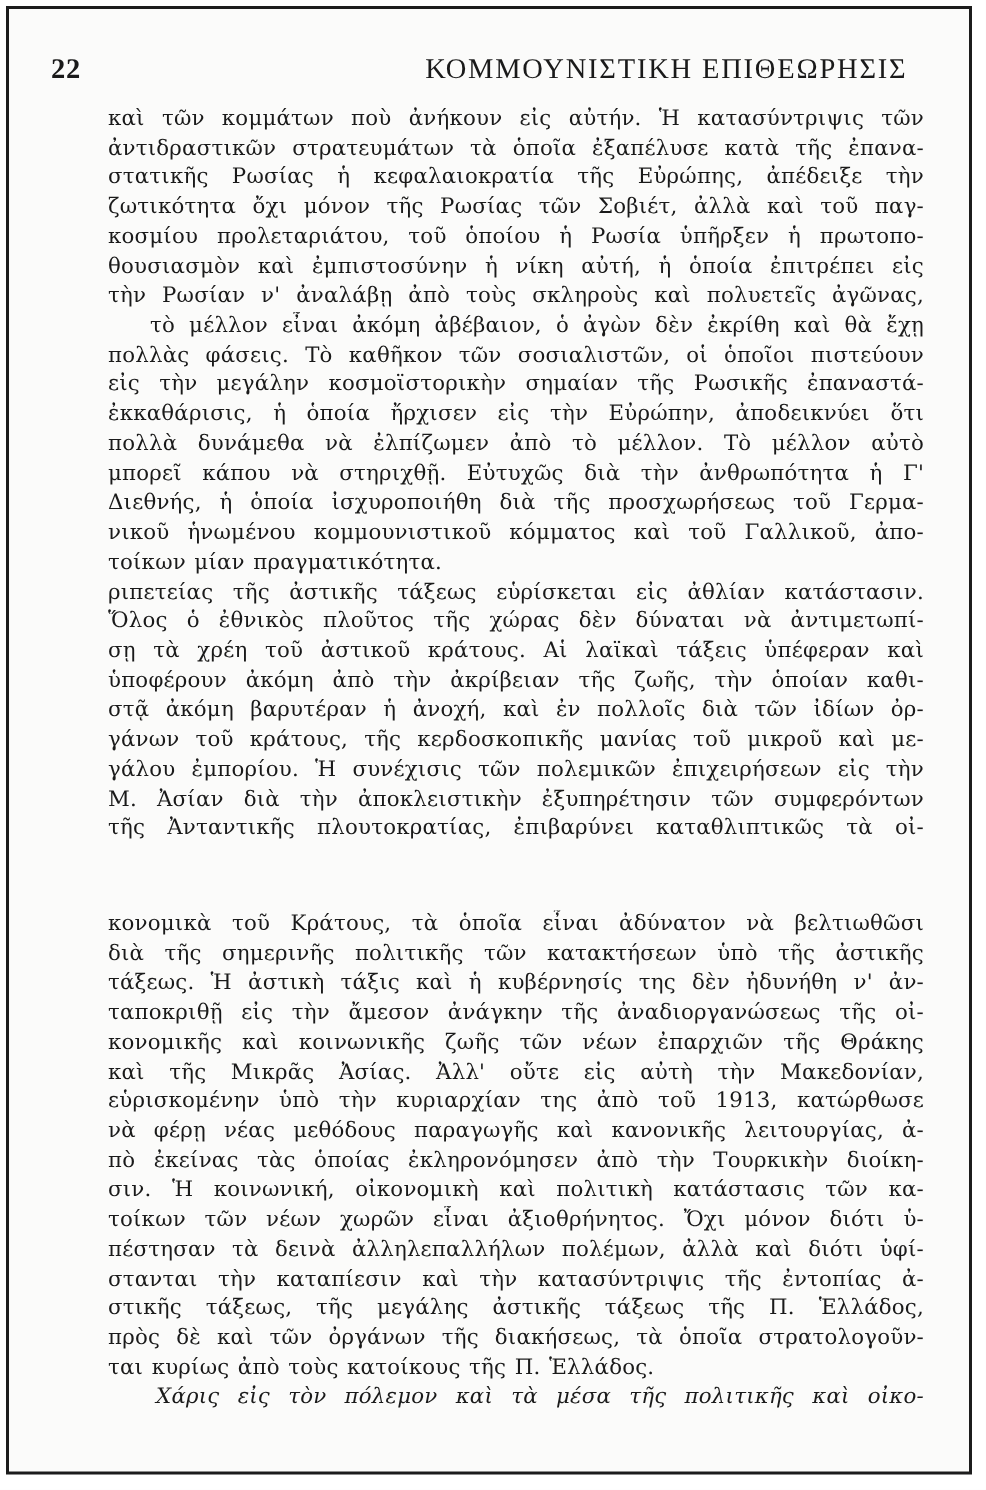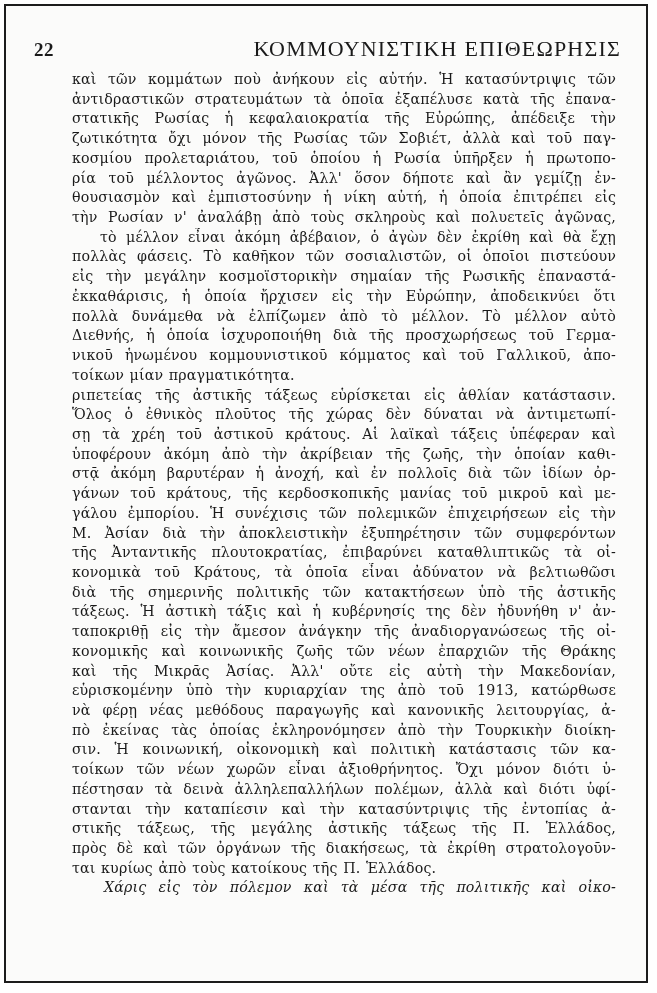--- a/index.html
+++ b/index.html
@@ -21,35 +21,35 @@
     top: 4px;
     width: 640px;
     height: 975px;
     border: 2.5px solid #1c1c1c;
     background: #fbfbfa;
     box-sizing: content-box;
   }
   .running-head {
     position: absolute;
     left: 34px;
-    right: 36px;
+    right: 52px;
     top: 36px;
     height: 24px;
     display: flex;
     justify-content: space-between;
     align-items: baseline;
     font-family: "Liberation Serif", "DejaVu Serif", serif;
   }
   .page-number {
     font-size: 19px;
     font-weight: bold;
     letter-spacing: 0.5px;
   }
   .journal-title {
-    font-size: 22px;
+    font-size: 19px;
     letter-spacing: 1.2px;
   }
   .text-block {
     position: absolute;
     left: 72px;
     top: 70px;
     width: 544px;
   }
   .line {
     display: block;
@@ -78,50 +78,50 @@
   <span class="page-number">22</span>
   <span class="journal-title">ΚΟΜΜΟΥΝΙΣΤΙΚΗ ΕΠΙΘΕΩΡΗΣΙΣ</span>
 </div>
 
 <div class="text-block" id="text-block">
     <span class="line" style="white-space: nowrap; overflow: hidden;">καὶ τῶν κομμάτων ποὺ ἀνήκουν εἰς αὐτήν. Ἡ κατασύντριψις τῶν</span>
     <span class="line" style="white-space: nowrap; overflow: hidden;">ἀντιδραστικῶν στρατευμάτων τὰ ὁποῖα ἐξαπέλυσε κατὰ τῆς ἐπανα-</span>
     <span class="line" style="white-space: nowrap; overflow: hidden;">στατικῆς Ρωσίας ἡ κεφαλαιοκρατία τῆς Εὐρώπης, ἀπέδειξε τὴν</span>
     <span class="line" style="white-space: nowrap; overflow: hidden;">ζωτικότητα ὄχι μόνον τῆς Ρωσίας τῶν Σοβιέτ, ἀλλὰ καὶ τοῦ παγ-</span>
     <span class="line" style="white-space: nowrap; overflow: hidden;">κοσμίου προλεταριάτου, τοῦ ὁποίου ἡ Ρωσία ὑπῆρξεν ἡ πρωτοπο-</span>
-    <span class="line" style="white-space: nowrap; overflow: hidden;">ρία τοῦ μέλλοντος ἀγῶνος. Ἀλλ' ὅσον δήποτε καὶ ἂν γεμίζῃ ἐν-</span>
     <span class="line" style="white-space: nowrap; overflow: hidden;">θουσιασμὸν καὶ ἐμπιστοσύνην ἡ νίκη αὐτή, ἡ ὁποία ἐπιτρέπει εἰς</span>
     <span class="line" style="white-space: nowrap; overflow: hidden;">τὴν Ρωσίαν ν' ἀναλάβῃ ἀπὸ τοὺς σκληροὺς καὶ πολυετεῖς ἀγῶνας,</span>
     <span class="line" style="white-space: nowrap; overflow: hidden; margin-left: 28px;">τὸ μέλλον εἶναι ἀκόμη ἀβέβαιον, ὁ ἀγὼν δὲν ἐκρίθη καὶ θὰ ἔχῃ</span>
     <span class="line" style="white-space: nowrap; overflow: hidden;">πολλὰς φάσεις. Τὸ καθῆκον τῶν σοσιαλιστῶν, οἱ ὁποῖοι πιστεύουν</span>
     <span class="line" style="white-space: nowrap; overflow: hidden;">εἰς τὴν μεγάλην κοσμοϊστορικὴν σημαίαν τῆς Ρωσικῆς ἐπαναστά-</span>
     <span class="line" style="white-space: nowrap; overflow: hidden;">ἐκκαθάρισις, ἡ ὁποία ἤρχισεν εἰς τὴν Εὐρώπην, ἀποδεικνύει ὅτι</span>
     <span class="line" style="white-space: nowrap; overflow: hidden;">πολλὰ δυνάμεθα νὰ ἐλπίζωμεν ἀπὸ τὸ μέλλον. Τὸ μέλλον αὐτὸ</span>
+    <span class="line" style="white-space: nowrap; overflow: hidden;">μπορεῖ κάπου νὰ στηριχθῇ. Εὐτυχῶς διὰ τὴν ἀνθρωπότητα ἡ Γ'</span>
     <span class="line" style="white-space: nowrap; overflow: hidden;">Διεθνής, ἡ ὁποία ἰσχυροποιήθη διὰ τῆς προσχωρήσεως τοῦ Γερμα-</span>
     <span class="line" style="white-space: nowrap; overflow: hidden;">νικοῦ ἡνωμένου κομμουνιστικοῦ κόμματος καὶ τοῦ Γαλλικοῦ, ἀπο-</span>
     <span class="line last" style="white-space: nowrap; overflow: hidden;">τοίκων μίαν πραγματικότητα.</span>
     <span class="line" style="white-space: nowrap; overflow: hidden;">ριπετείας τῆς ἀστικῆς τάξεως εὑρίσκεται εἰς ἀθλίαν κατάστασιν.</span>
     <span class="line" style="white-space: nowrap; overflow: hidden;">Ὅλος ὁ ἐθνικὸς πλοῦτος τῆς χώρας δὲν δύναται νὰ ἀντιμετωπί-</span>
     <span class="line" style="white-space: nowrap; overflow: hidden;">σῃ τὰ χρέη τοῦ ἀστικοῦ κράτους. Αἱ λαϊκαὶ τάξεις ὑπέφεραν καὶ</span>
     <span class="line" style="white-space: nowrap; overflow: hidden;">ὑποφέρουν ἀκόμη ἀπὸ τὴν ἀκρίβειαν τῆς ζωῆς, τὴν ὁποίαν καθι-</span>
     <span class="line" style="white-space: nowrap; overflow: hidden;">στᾷ ἀκόμη βαρυτέραν ἡ ἀνοχή, καὶ ἐν πολλοῖς διὰ τῶν ἰδίων ὀρ-</span>
     <span class="line" style="white-space: nowrap; overflow: hidden;">γάνων τοῦ κράτους, τῆς κερδοσκοπικῆς μανίας τοῦ μικροῦ καὶ με-</span>
     <span class="line" style="white-space: nowrap; overflow: hidden;">γάλου ἐμπορίου. Ἡ συνέχισις τῶν πολεμικῶν ἐπιχειρήσεων εἰς τὴν</span>
     <span class="line" style="white-space: nowrap; overflow: hidden;">Μ. Ἀσίαν διὰ τὴν ἀποκλειστικὴν ἐξυπηρέτησιν τῶν συμφερόντων</span>
     <span class="line" style="white-space: nowrap; overflow: hidden;">τῆς Ἀνταντικῆς πλουτοκρατίας, ἐπιβαρύνει καταθλιπτικῶς τὰ οἰ-</span>
-    <span class="line" style="white-space: nowrap; overflow: hidden;">κονομικὰ τοῦ Κράτους, τὰ ὁποῖα εἶναι ἀδύνατον νὰ βελτιωθῶσι</span>
+    <span class="line" style="white-space: nowrap; overflow: hidden; margin-top: 44px;">κονομικὰ τοῦ Κράτους, τὰ ὁποῖα εἶναι ἀδύνατον νὰ βελτιωθῶσι</span>
     <span class="line" style="white-space: nowrap; overflow: hidden;">διὰ τῆς σημερινῆς πολιτικῆς τῶν κατακτήσεων ὑπὸ τῆς ἀστικῆς</span>
     <span class="line" style="white-space: nowrap; overflow: hidden;">τάξεως. Ἡ ἀστικὴ τάξις καὶ ἡ κυβέρνησίς της δὲν ἠδυνήθη ν' ἀν-</span>
     <span class="line" style="white-space: nowrap; overflow: hidden;">ταποκριθῇ εἰς τὴν ἄμεσον ἀνάγκην τῆς ἀναδιοργανώσεως τῆς οἰ-</span>
     <span class="line" style="white-space: nowrap; overflow: hidden;">κονομικῆς καὶ κοινωνικῆς ζωῆς τῶν νέων ἐπαρχιῶν τῆς Θράκης</span>
     <span class="line" style="white-space: nowrap; overflow: hidden;">καὶ τῆς Μικρᾶς Ἀσίας. Ἀλλ' οὔτε εἰς αὐτὴ τὴν Μακεδονίαν,</span>
     <span class="line" style="white-space: nowrap; overflow: hidden;">εὑρισκομένην ὑπὸ τὴν κυριαρχίαν της ἀπὸ τοῦ 1913, κατώρθωσε</span>
     <span class="line" style="white-space: nowrap; overflow: hidden;">νὰ φέρῃ νέας μεθόδους παραγωγῆς καὶ κανονικῆς λειτουργίας, ἀ-</span>
     <span class="line" style="white-space: nowrap; overflow: hidden;">πὸ ἐκείνας τὰς ὁποίας ἐκληρονόμησεν ἀπὸ τὴν Τουρκικὴν διοίκη-</span>
     <span class="line" style="white-space: nowrap; overflow: hidden;">σιν. Ἡ κοινωνική, οἰκονομικὴ καὶ πολιτικὴ κατάστασις τῶν κα-</span>
     <span class="line" style="white-space: nowrap; overflow: hidden;">τοίκων τῶν νέων χωρῶν εἶναι ἀξιοθρήνητος. Ὄχι μόνον διότι ὑ-</span>
     <span class="line" style="white-space: nowrap; overflow: hidden;">πέστησαν τὰ δεινὰ ἀλληλεπαλλήλων πολέμων, ἀλλὰ καὶ διότι ὑφί-</span>
     <span class="line" style="white-space: nowrap; overflow: hidden;">στανται τὴν καταπίεσιν καὶ τὴν κατασύντριψις τῆς ἐντοπίας ἀ-</span>
     <span class="line" style="white-space: nowrap; overflow: hidden;">στικῆς τάξεως, τῆς μεγάλης ἀστικῆς τάξεως τῆς Π. Ἑλλάδος,</span>
-    <span class="line" style="white-space: nowrap; overflow: hidden;">πρὸς δὲ καὶ τῶν ὀργάνων τῆς διακήσεως, τὰ ἐκρίθη στρατολογοῦν-</span>
+    <span class="line" style="white-space: nowrap; overflow: hidden;">πρὸς δὲ καὶ τῶν ὀργάνων τῆς διακήσεως, τὰ ὁποῖα στρατολογοῦν-</span>
     <span class="line last" style="white-space: nowrap; overflow: hidden;">ται κυρίως ἀπὸ τοὺς κατοίκους τῆς Π. Ἑλλάδος.</span>
     <span class="line indent" style="white-space: nowrap; overflow: hidden; font-style: italic;">Χάρις εἰς τὸν πόλεμον καὶ τὰ μέσα τῆς πολιτικῆς καὶ οἰκο-</span>
   </div>
 
 </body></html>

